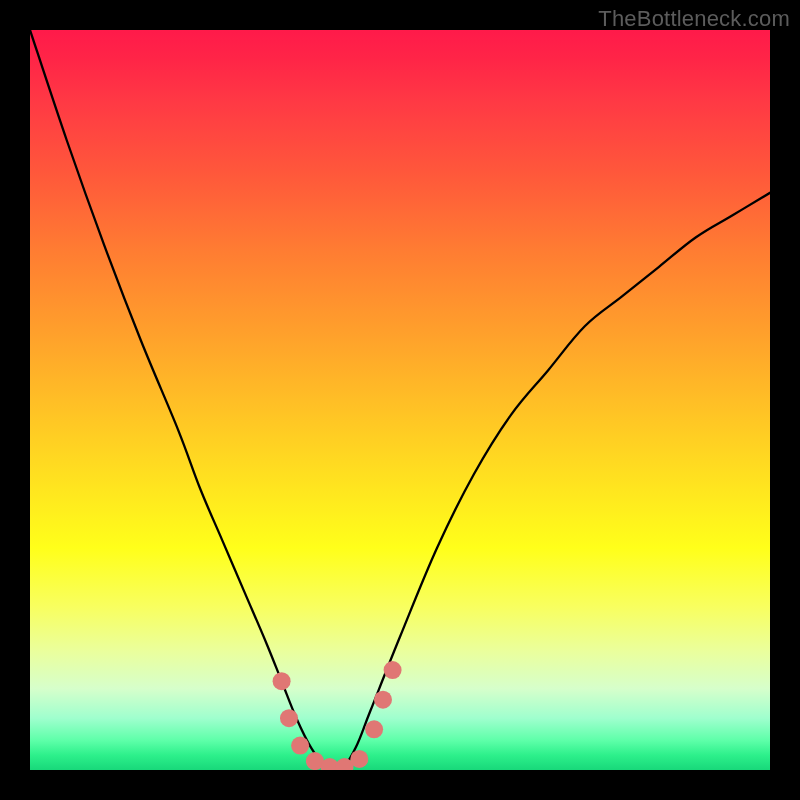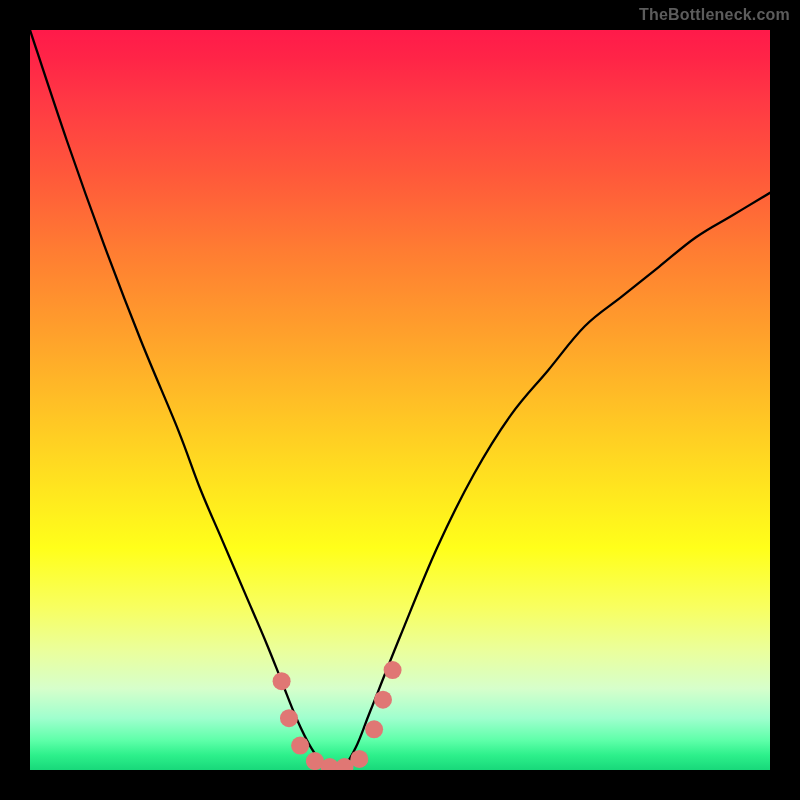--- a/index.html
+++ b/index.html
@@ -51,22 +51,22 @@
       #5effa9 96%,
       #2df08b 98%,
       #18d87a 100%
     );
   }
   .watermark {
     position: absolute;
     top: 6px;
     right: 10px;
     color: #5c5c5c;
-    font-size: 16px;
-    font-weight: 700;
+    font-size: 22px;
+    font-weight: 400;
     letter-spacing: 0.2px;
     user-select: none;
   }
   svg.curve {
     position: absolute;
     left: 0;
     top: 0;
     width: 100%;
     height: 100%;
   }

